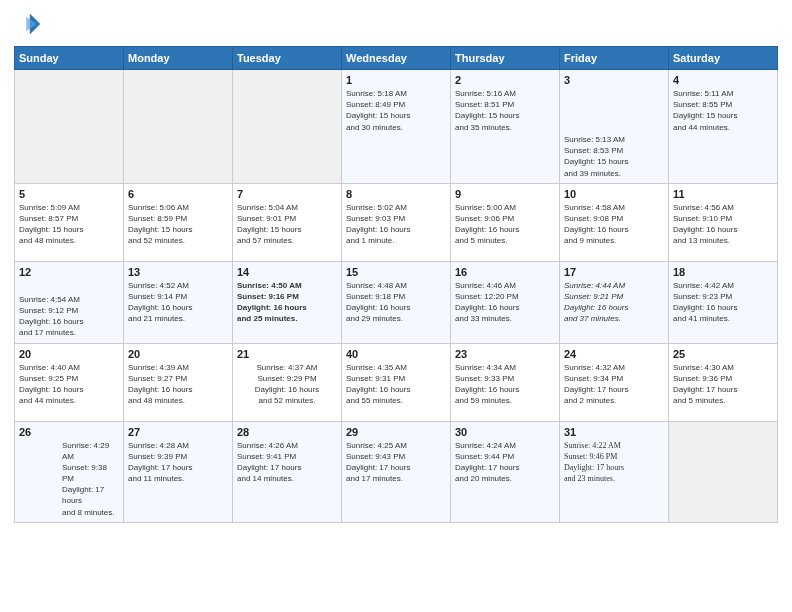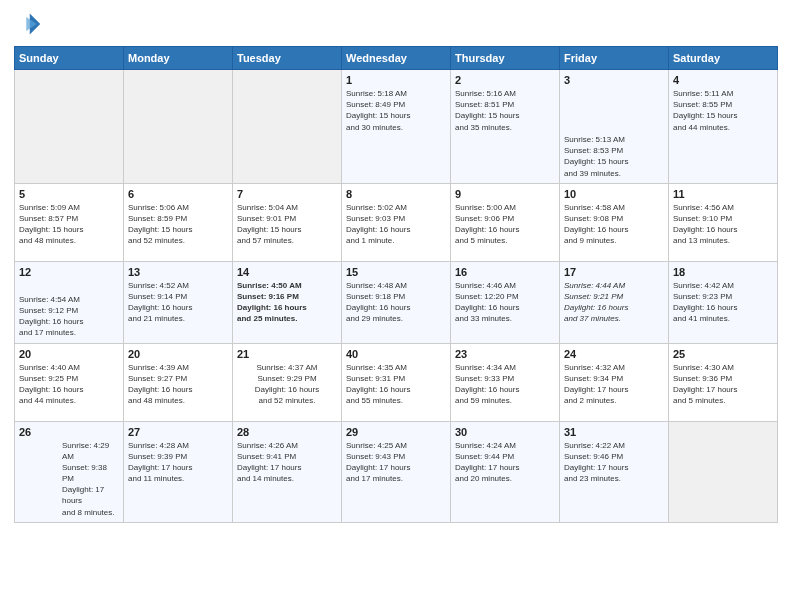--- a/index.html
+++ b/index.html
@@ -347,21 +347,21 @@
           </td>
           <td>
             <span class="day-number">30</span>
             <div class="cell-content" style="white-space: pre-line;">Sunrise: 4:24 AM
 Sunset: 9:44 PM
 Daylight: 17 hours
 and 20 minutes.</div>
           </td>
           <td>
             <span class="day-number">31</span>
-            <div class="cell-content" style="white-space: pre-line;">Sunrise: 4:22 AM
+            <div class="cell-content" style="white-space: pre-line; font-family: Liberation Serif, serif;">Sunrise: 4:22 AM
 Sunset: 9:46 PM
 Daylight: 17 hours
 and 23 minutes.</div>
           </td>
           <td class="empty-cell"></td>
         </tr>
       </tbody>
   </table>
 
 </div>

